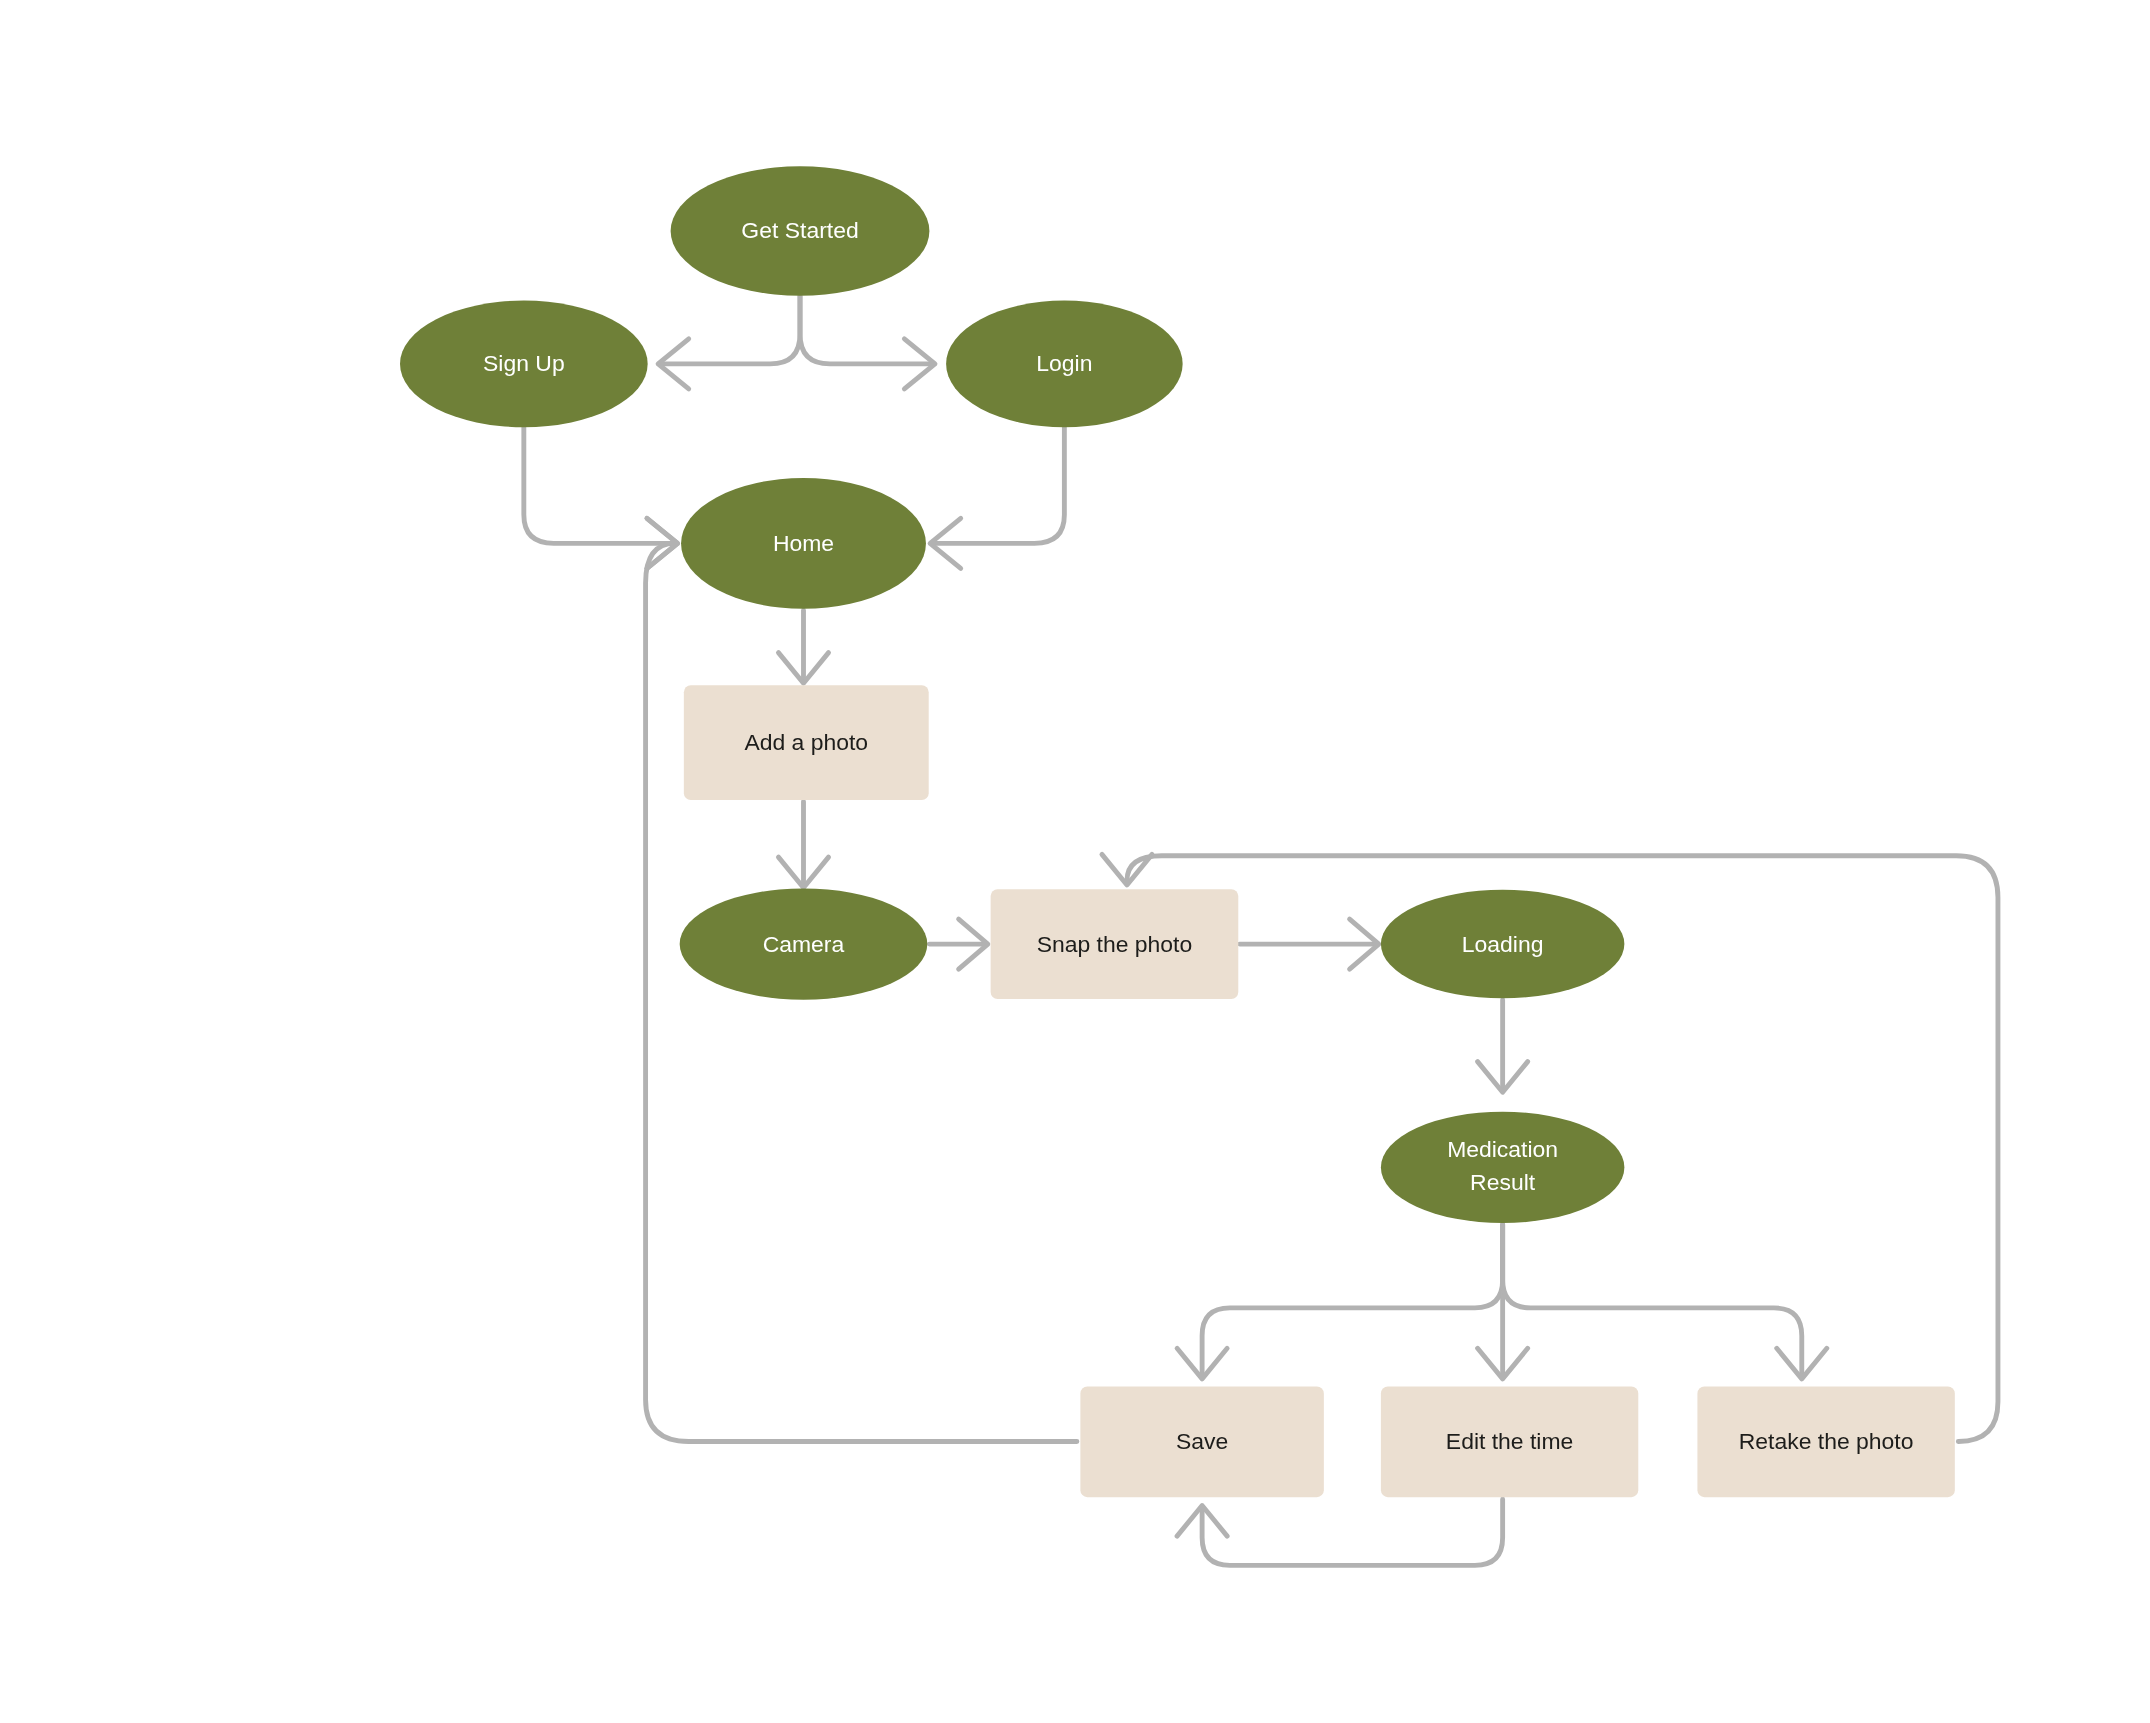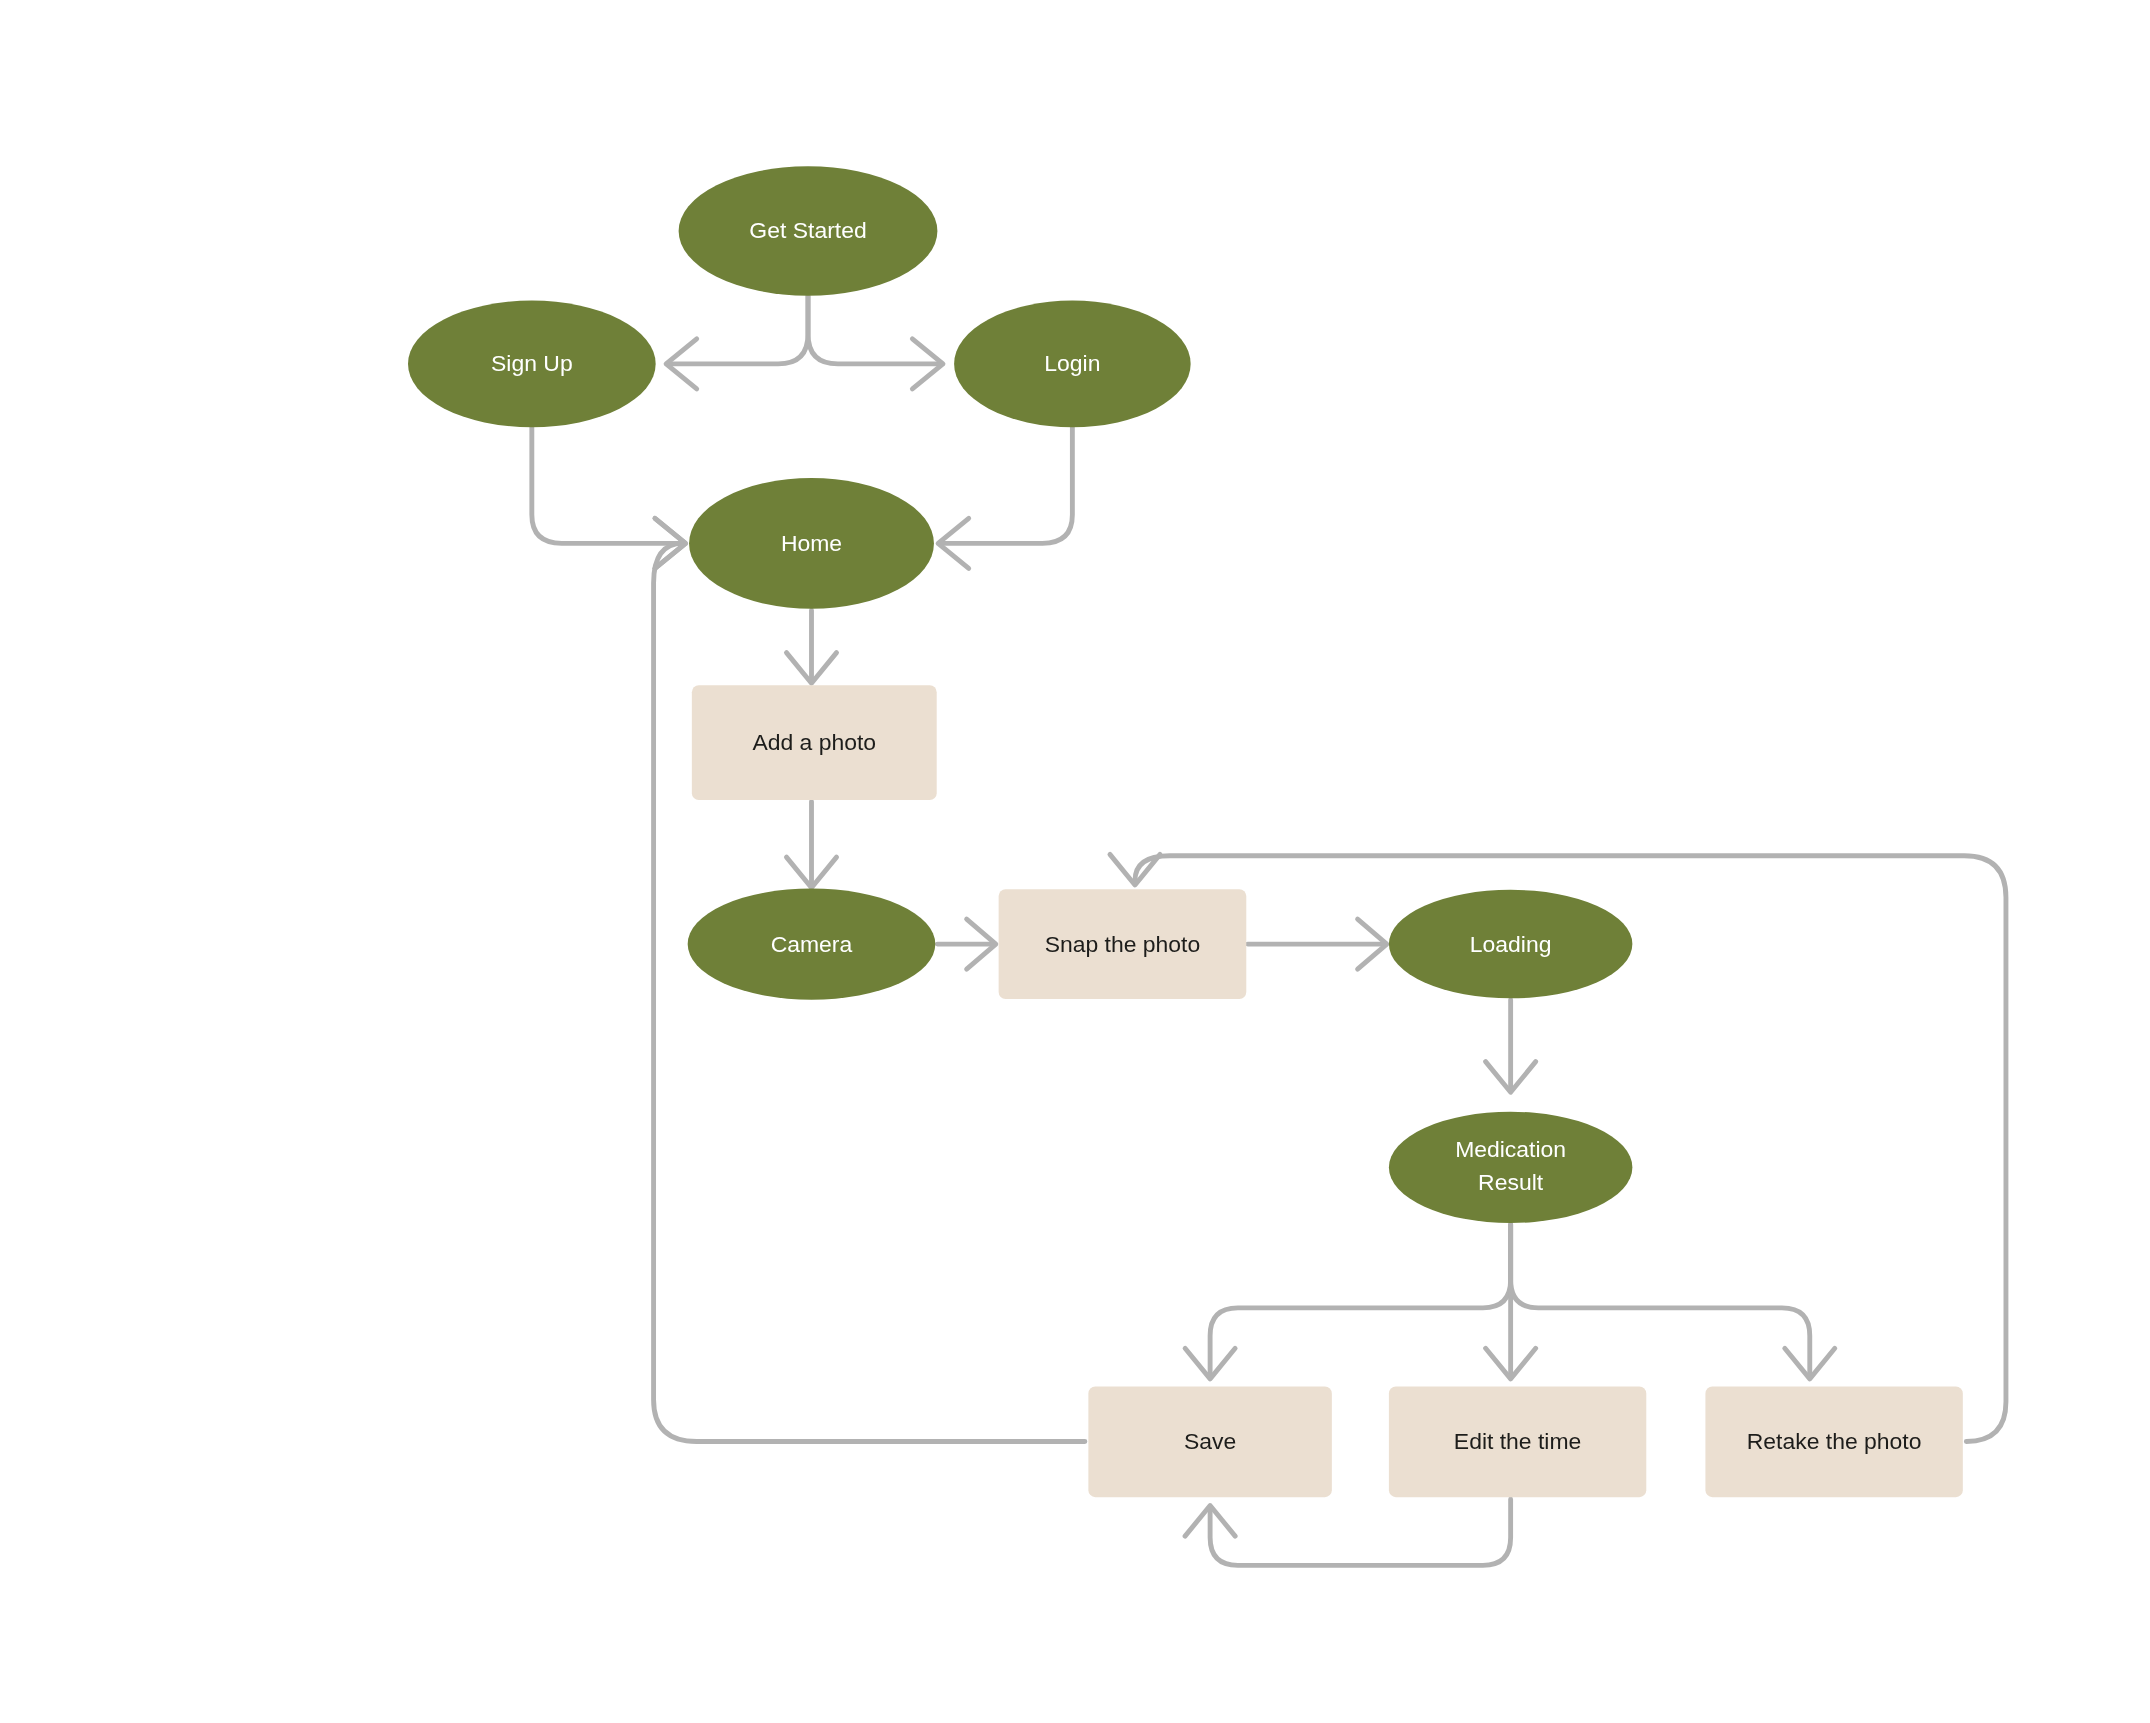--- a/index.html
+++ b/index.html
@@ -9,21 +9,21 @@
   }
   body {
     width: 2151px;
     height: 1724px;
     font-family: "Liberation Sans", sans-serif;
     overflow: hidden;
     position: relative;
   }
   #canvas {
     position: absolute;
-    top: 0; left: 8px;
+    top: 0; left: 0;
     width: 1984px;
     height: 1724px;
   }
   .flow-svg {
     position: absolute;
     top: 0; left: 0;
     width: 2151px;
     height: 1724px;
   }
   .edge {

